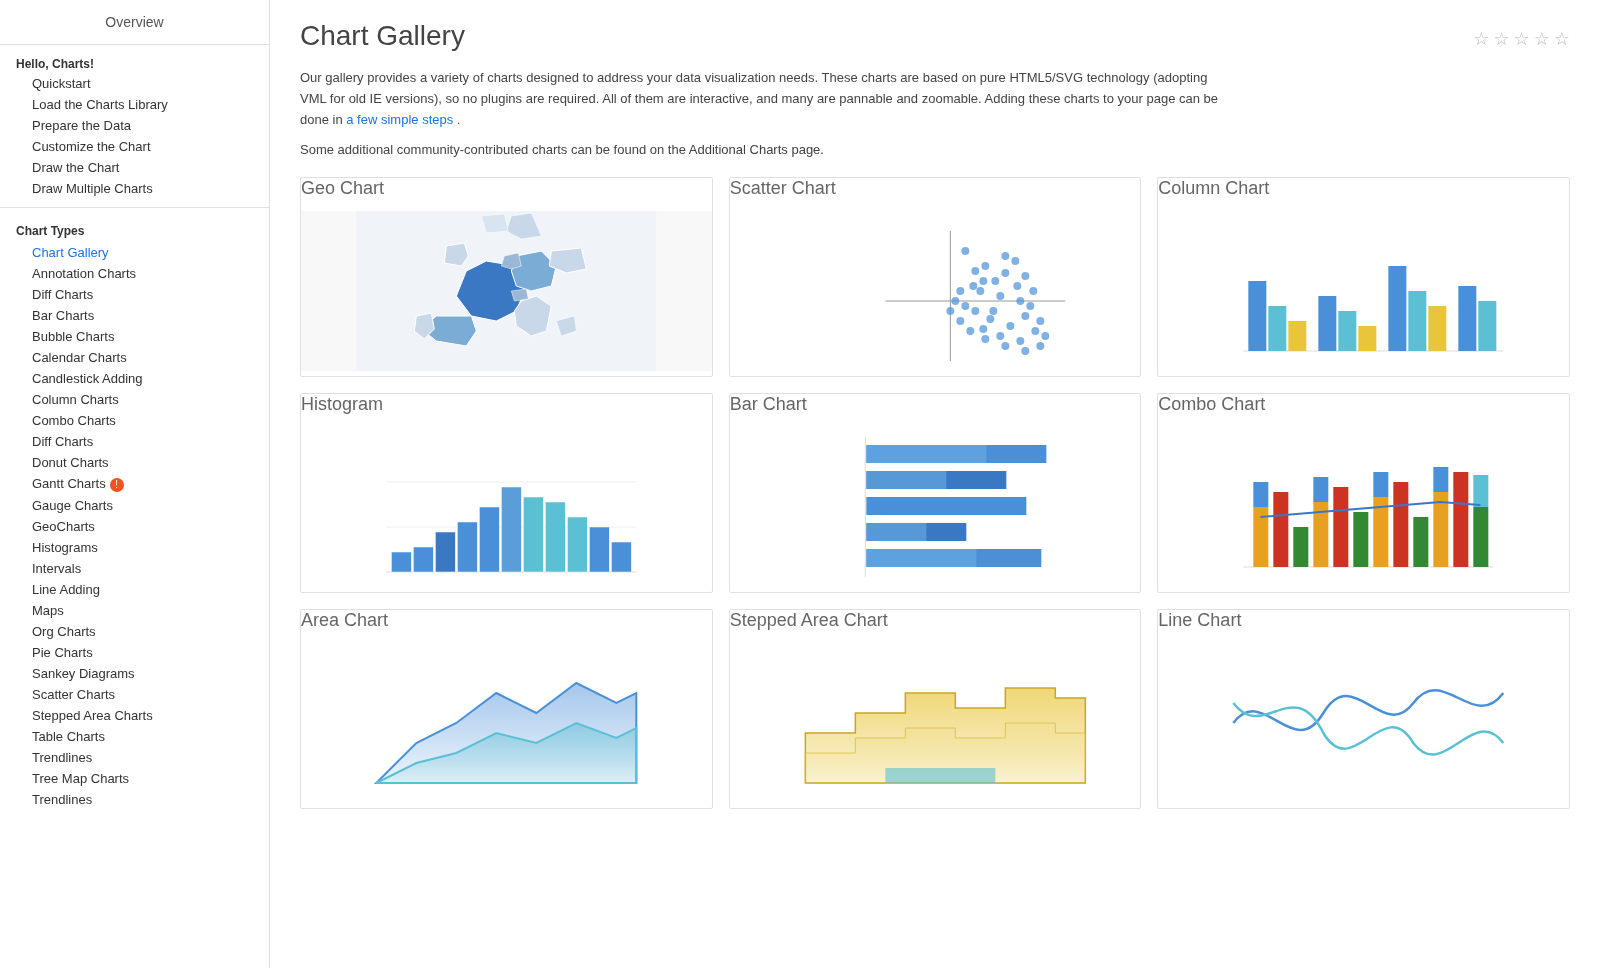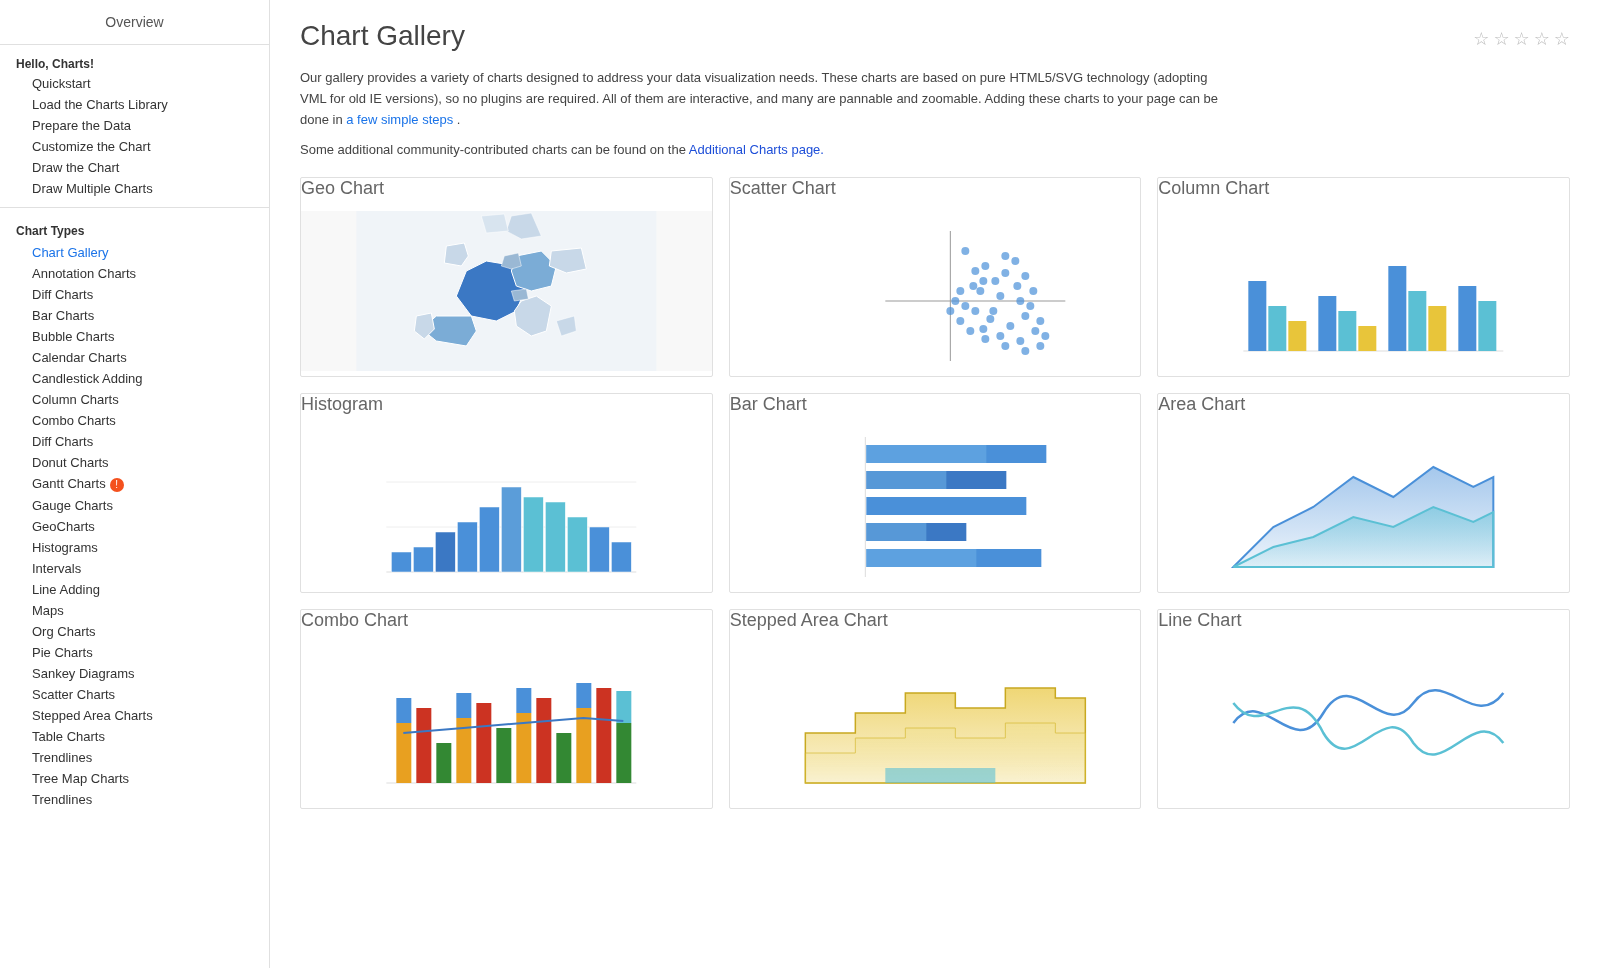--- a/index.html
+++ b/index.html
@@ -89,21 +89,21 @@
       line-height: 1.6;
       margin-bottom: 12px;
       max-width: 920px;
     }
     .description a { color: #1a73e8; text-decoration: none; }
     .community-note {
       font-size: 13px;
       color: #444;
       margin-bottom: 20px;
     }
-    .community-note a { color: #1d4ed8; text-decoration: none; }
+    .community-note a { color: #404040; text-decoration: none; }
 
     
     .chart-grid {
       display: grid;
       grid-template-columns: repeat(3, 1fr);
       gap: 16px;
     }
     .chart-card {
       border: 1px solid #e0e0e0;
       border-radius: 2px;
@@ -338,60 +338,60 @@
       <rect x="81" y="44" width="80" height="18" fill="#6aade4" opacity="0.6"></rect>
 
       <rect x="81" y="70" width="160" height="18" fill="#4a90d9"></rect>
 
       <rect x="81" y="96" width="100" height="18" fill="#3b78c4"></rect>
       <rect x="81" y="96" width="60" height="18" fill="#6aade4" opacity="0.6"></rect>
 
       <rect x="81" y="122" width="175" height="18" fill="#4a90d9"></rect>
       <rect x="81" y="122" width="110" height="18" fill="#6aade4" opacity="0.6"></rect>
     </svg></div>
+      <div class="chart-card"><div class="chart-card-title">Combo Chart</div><svg class="chart-visual combo-chart" viewBox="0 0 300 160" preserveAspectRatio="xMidYMid meet">
+      <rect width="300" height="160" fill="#fff"></rect>
+      <line x1="30" y1="140" x2="280" y2="140" stroke="#ddd" stroke-width="1"></line>
+
+      <rect x="40" y="80" width="15" height="60" fill="#e8a020"></rect>
+      <rect x="60" y="65" width="15" height="75" fill="#cc3322"></rect>
+      <rect x="80" y="100" width="15" height="40" fill="#338833"></rect>
+      <rect x="100" y="75" width="15" height="65" fill="#e8a020"></rect>
+      <rect x="120" y="60" width="15" height="80" fill="#cc3322"></rect>
+      <rect x="140" y="85" width="15" height="55" fill="#338833"></rect>
+      <rect x="160" y="70" width="15" height="70" fill="#e8a020"></rect>
+      <rect x="180" y="55" width="15" height="85" fill="#cc3322"></rect>
+      <rect x="200" y="90" width="15" height="50" fill="#338833"></rect>
+      <rect x="220" y="65" width="15" height="75" fill="#e8a020"></rect>
+      <rect x="240" y="45" width="15" height="95" fill="#cc3322"></rect>
+      <rect x="260" y="80" width="15" height="60" fill="#338833"></rect>
+
+      <rect x="40" y="55" width="15" height="25" fill="#4a90d9"></rect>
+      <rect x="100" y="50" width="15" height="25" fill="#4a90d9"></rect>
+      <rect x="160" y="45" width="15" height="25" fill="#4a90d9"></rect>
+      <rect x="220" y="40" width="15" height="25" fill="#4a90d9"></rect>
+      <rect x="260" y="48" width="15" height="32" fill="#5bc0d4"></rect>
+
+      <polyline points="47,90 107,85 167,80 227,75 267,78" stroke="#3b78c4" stroke-width="2" fill="none"></polyline>
+    </svg></div>
       <div class="chart-card"><div class="chart-card-title">Area Chart</div><svg class="chart-visual area-chart" viewBox="0 0 300 160" preserveAspectRatio="xMidYMid meet">
       <rect width="300" height="160" fill="#fff"></rect>
       <defs>
         <linearGradient id="ag1" x1="0" y1="0" x2="0" y2="1">
           <stop offset="0%" stop-color="#4a90d9" stop-opacity="0.5"></stop>
           <stop offset="100%" stop-color="#4a90d9" stop-opacity="0.1"></stop>
         </linearGradient>
         <linearGradient id="ag2" x1="0" y1="0" x2="0" y2="1">
           <stop offset="0%" stop-color="#5bc0d4" stop-opacity="0.5"></stop>
           <stop offset="100%" stop-color="#5bc0d4" stop-opacity="0.1"></stop>
         </linearGradient>
       </defs>
       <path d="M20,140 L60,100 L100,80 L140,50 L180,70 L220,40 L260,60 L280,50 L280,140 Z" fill="url(#ag1)" stroke="#4a90d9" stroke-width="2"></path>
       <path d="M20,140 L60,120 L100,110 L140,90 L180,100 L220,80 L260,95 L280,85 L280,140 Z" fill="url(#ag2)" stroke="#5bc0d4" stroke-width="2"></path>
     </svg></div>
-      <div class="chart-card"><div class="chart-card-title">Combo Chart</div><svg class="chart-visual combo-chart" viewBox="0 0 300 160" preserveAspectRatio="xMidYMid meet">
-      <rect width="300" height="160" fill="#fff"></rect>
-      <line x1="30" y1="140" x2="280" y2="140" stroke="#ddd" stroke-width="1"></line>
-
-      <rect x="40" y="80" width="15" height="60" fill="#e8a020"></rect>
-      <rect x="60" y="65" width="15" height="75" fill="#cc3322"></rect>
-      <rect x="80" y="100" width="15" height="40" fill="#338833"></rect>
-      <rect x="100" y="75" width="15" height="65" fill="#e8a020"></rect>
-      <rect x="120" y="60" width="15" height="80" fill="#cc3322"></rect>
-      <rect x="140" y="85" width="15" height="55" fill="#338833"></rect>
-      <rect x="160" y="70" width="15" height="70" fill="#e8a020"></rect>
-      <rect x="180" y="55" width="15" height="85" fill="#cc3322"></rect>
-      <rect x="200" y="90" width="15" height="50" fill="#338833"></rect>
-      <rect x="220" y="65" width="15" height="75" fill="#e8a020"></rect>
-      <rect x="240" y="45" width="15" height="95" fill="#cc3322"></rect>
-      <rect x="260" y="80" width="15" height="60" fill="#338833"></rect>
-
-      <rect x="40" y="55" width="15" height="25" fill="#4a90d9"></rect>
-      <rect x="100" y="50" width="15" height="25" fill="#4a90d9"></rect>
-      <rect x="160" y="45" width="15" height="25" fill="#4a90d9"></rect>
-      <rect x="220" y="40" width="15" height="25" fill="#4a90d9"></rect>
-      <rect x="260" y="48" width="15" height="32" fill="#5bc0d4"></rect>
-
-      <polyline points="47,90 107,85 167,80 227,75 267,78" stroke="#3b78c4" stroke-width="2" fill="none"></polyline>
-    </svg></div>
       <div class="chart-card"><div class="chart-card-title">Stepped Area Chart</div><svg class="chart-visual stepped-area-chart" viewBox="0 0 300 160" preserveAspectRatio="xMidYMid meet">
       <rect width="300" height="160" fill="#fff"></rect>
       <defs>
         <linearGradient id="sg1" x1="0" y1="0" x2="0" y2="1">
           <stop offset="0%" stop-color="#e8c53a" stop-opacity="0.7"></stop>
           <stop offset="100%" stop-color="#e8c53a" stop-opacity="0.2"></stop>
         </linearGradient>
         <linearGradient id="sg2" x1="0" y1="0" x2="0" y2="1">
           <stop offset="0%" stop-color="#f0e090" stop-opacity="0.7"></stop>
           <stop offset="100%" stop-color="#f0e090" stop-opacity="0.1"></stop>

